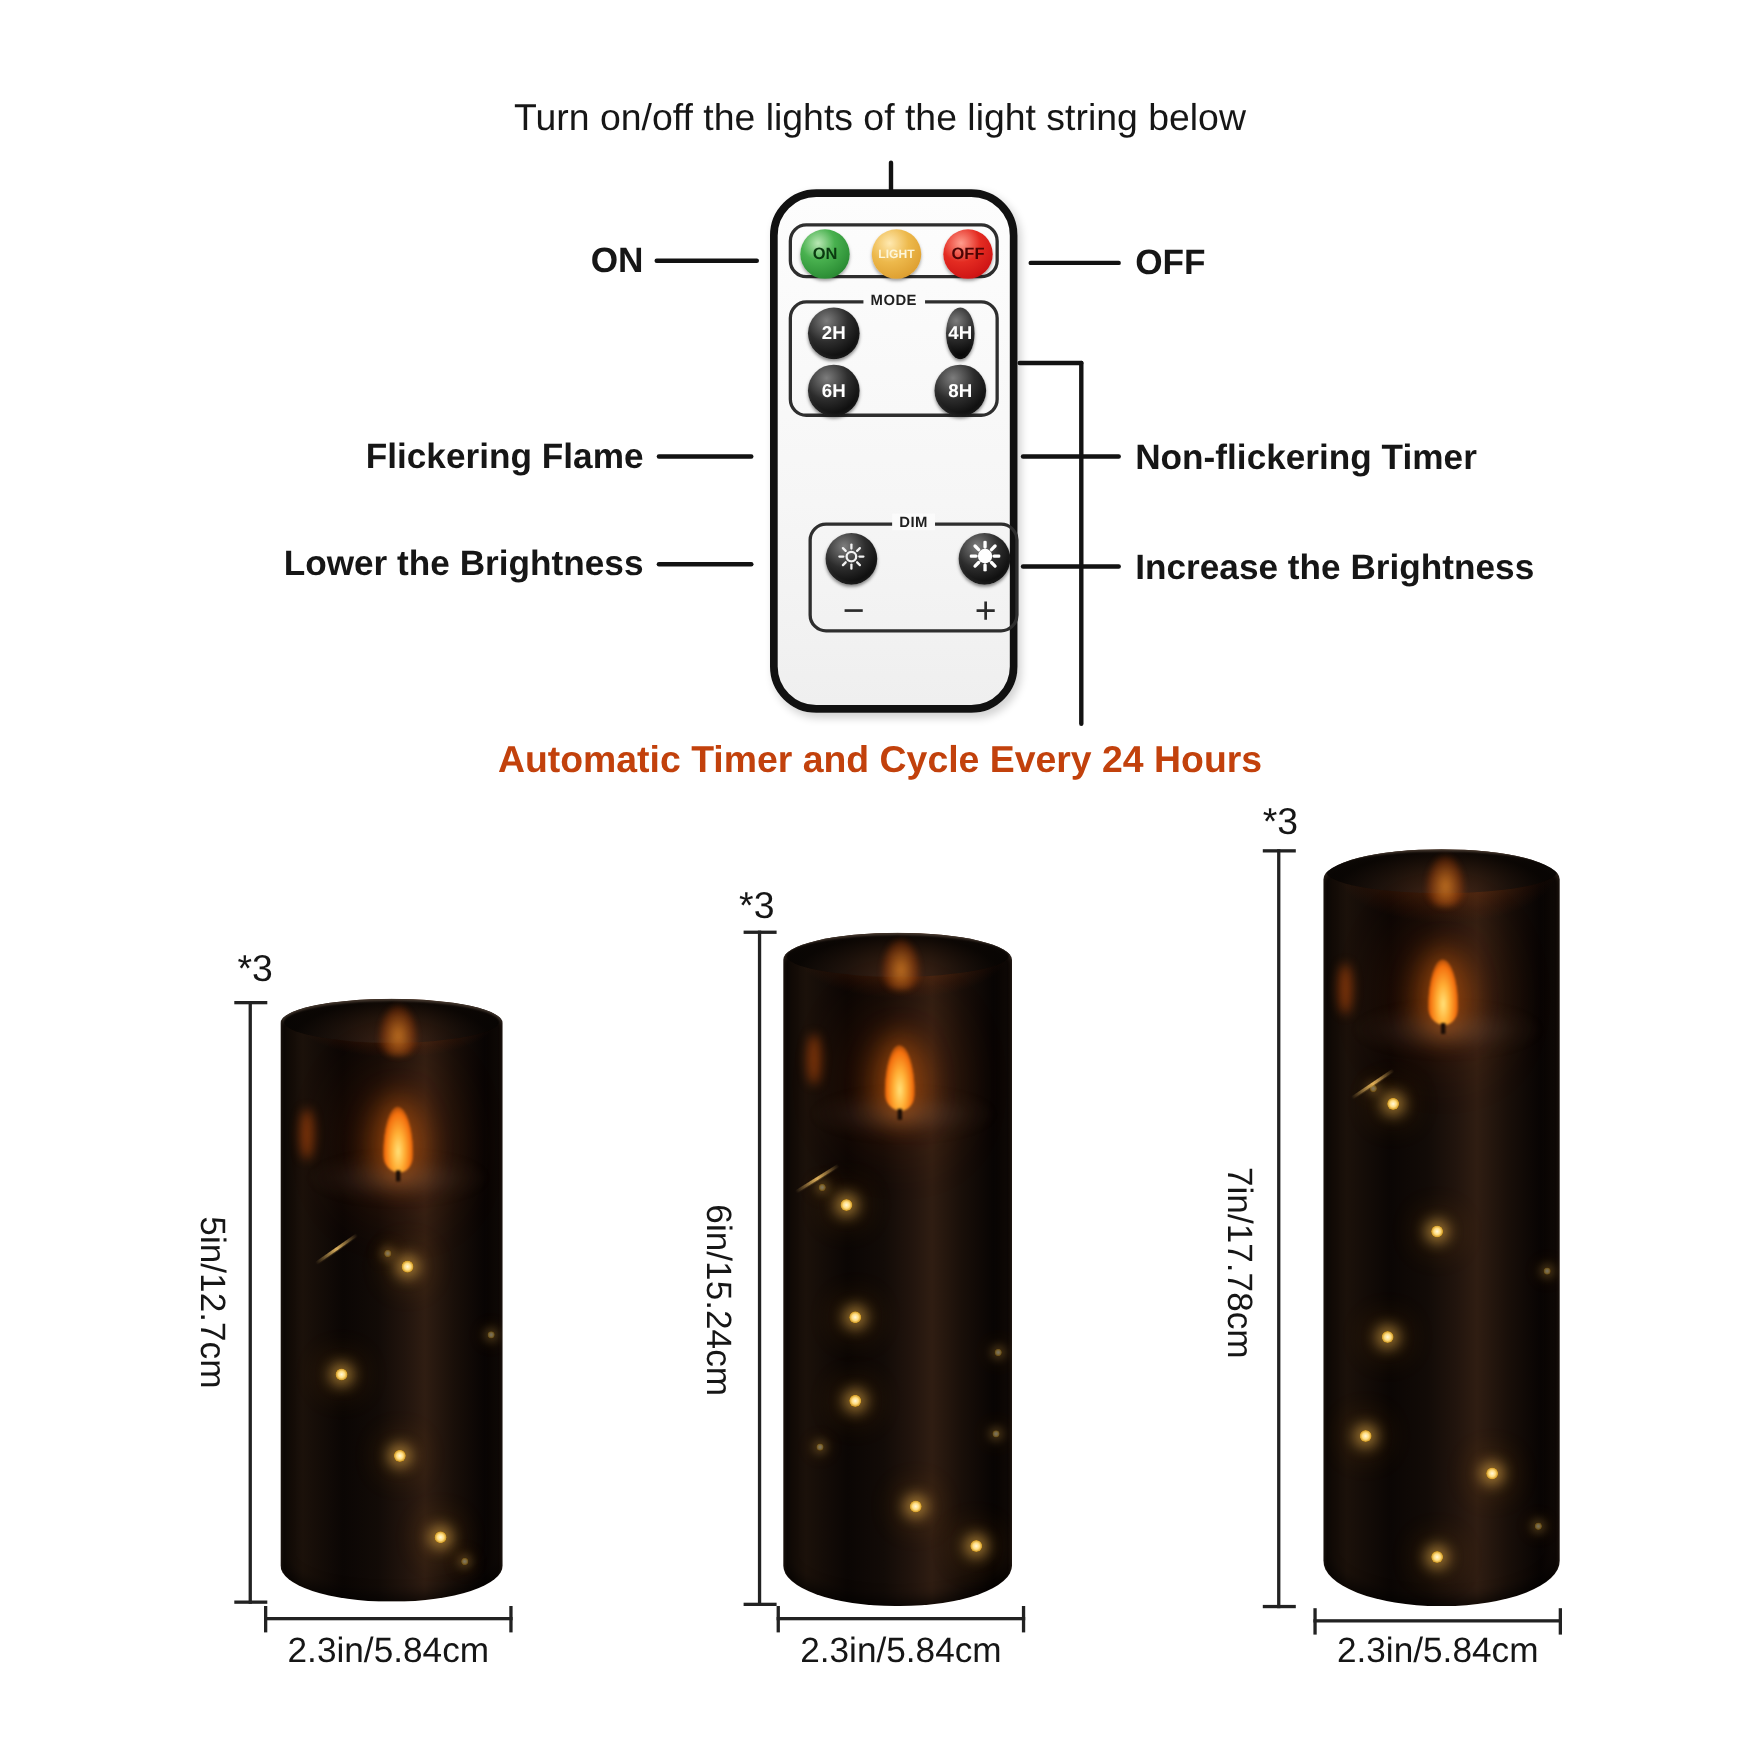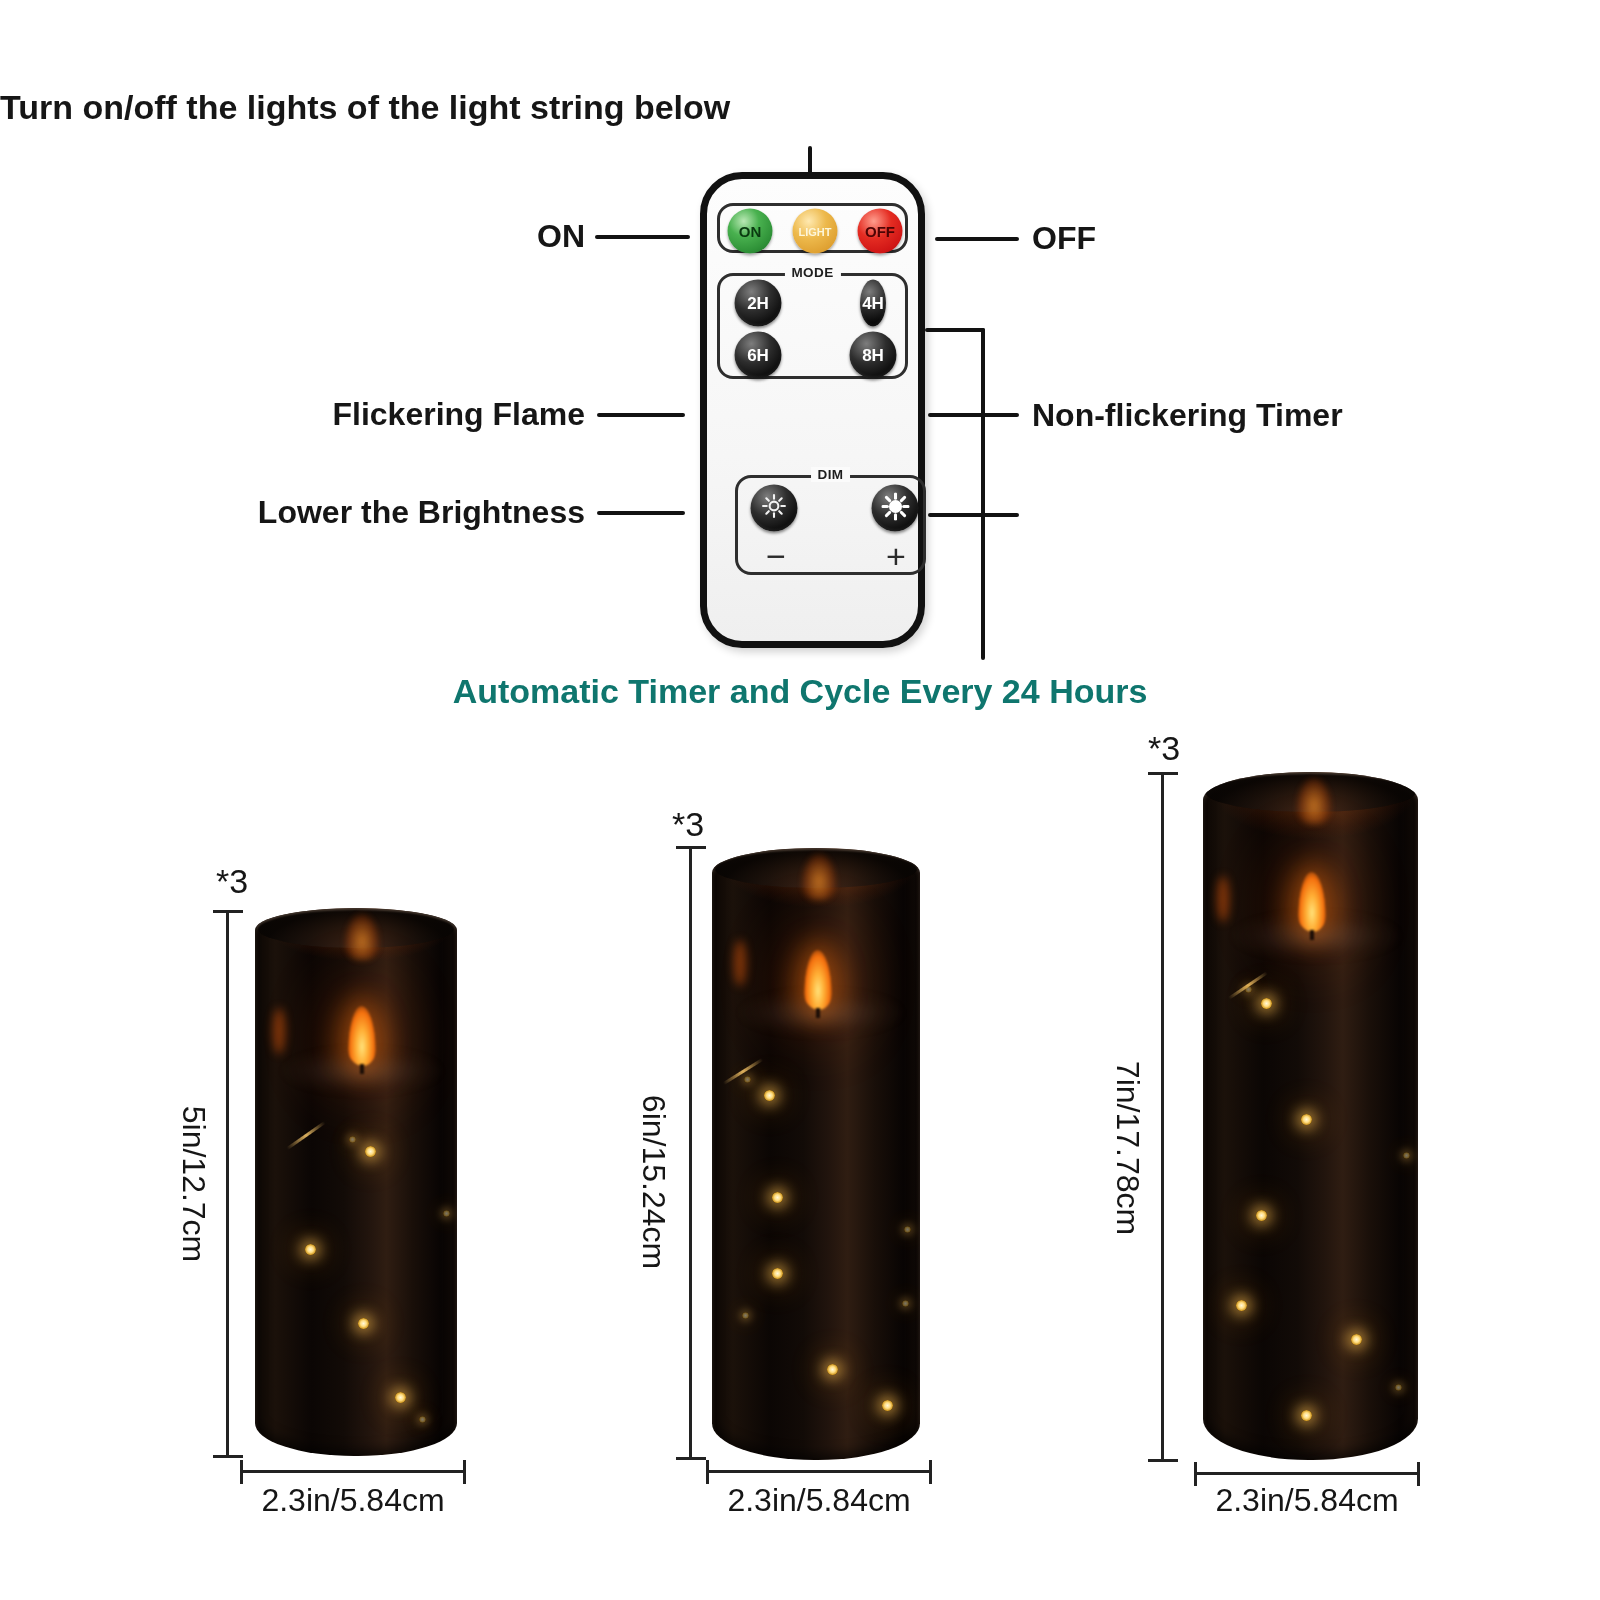--- a/index.html
+++ b/index.html
@@ -1,22 +1,22 @@
 <!DOCTYPE html>
 <html><head>
 <meta charset="utf-8">
 <style>
   * { margin:0; padding:0; box-sizing:border-box; }
   html,body { background:#ffffff; }
   body { font-family:"Liberation Sans", sans-serif; color:#1a1a1a; }
   .canvas { position:relative; width:1600px; height:1600px; background:#fff; overflow:hidden; }
 
   
-  .title { position:absolute; left:0; right:0; top:88px; font-size:34px; font-weight:700; color:#161616; }
-  .caption { position:absolute; left:0; right:0; top:672px; text-align:center; font-size:34px; font-weight:600; color:#0f766e; }
+  .title { position:absolute; left:0; right:0; top:88px; text-align:center; font-size:34px; font-weight:400; color:#161616; }
+  .caption { position:absolute; left:0; right:0; top:672px; text-align:center; font-size:34px; font-weight:600; color:#c2410c; }
   .callout { position:absolute; font-size:32px; font-weight:600; color:#161616; white-space:nowrap; }
   .callout.right { text-align:left; }
   .callout.left { text-align:right; }
   .hline { position:absolute; height:4px; background:#121212; border-radius:2px; }
   .vline { position:absolute; width:4px; background:#121212; border-radius:2px; }
 
   
   .remote { position:absolute; left:700px; top:172px; width:225px; height:476px;
             background:linear-gradient(180deg,#fdfdfd 0%,#f6f6f6 60%,#efefef 100%);
             border:7px solid #111; border-radius:42px; box-shadow:3px 4px 8px rgba(0,0,0,0.18); }
@@ -160,20 +160,21 @@
 
   <div class="callout left" style="right:1015px; top:494px;">Lower the Brightness</div>
   <div class="hline" style="left:597px; top:511px; width:88px;"></div>
 
   <div class="callout right" style="left:1032px; top:220px;">OFF</div>
   <div class="hline" style="left:935px; top:237px; width:84px;"></div>
 
   <div class="callout right" style="left:1032px; top:397px;">Non-flickering Timer</div>
   <div class="hline" style="left:928px; top:413px; width:91px;"></div>
 
+  <div class="callout right" style="left:1032px; top:497px;">Increase the Brightness</div>
   <div class="hline" style="left:928px; top:513px; width:91px;"></div>
 
   <div class="hline" style="left:925px; top:328px; width:60px;"></div>
   <div class="vline" style="left:981px; top:328px; height:332px;"></div>
 
   <div class="caption">Automatic Timer and Cycle Every 24 Hours</div>
 
   <div class="qty" style="left:232px; top:881px;">*3</div>
   <div class="mv" style="left:226px; top:910px; height:548px;">
     <span class="cap" style="top:0;"></span>

